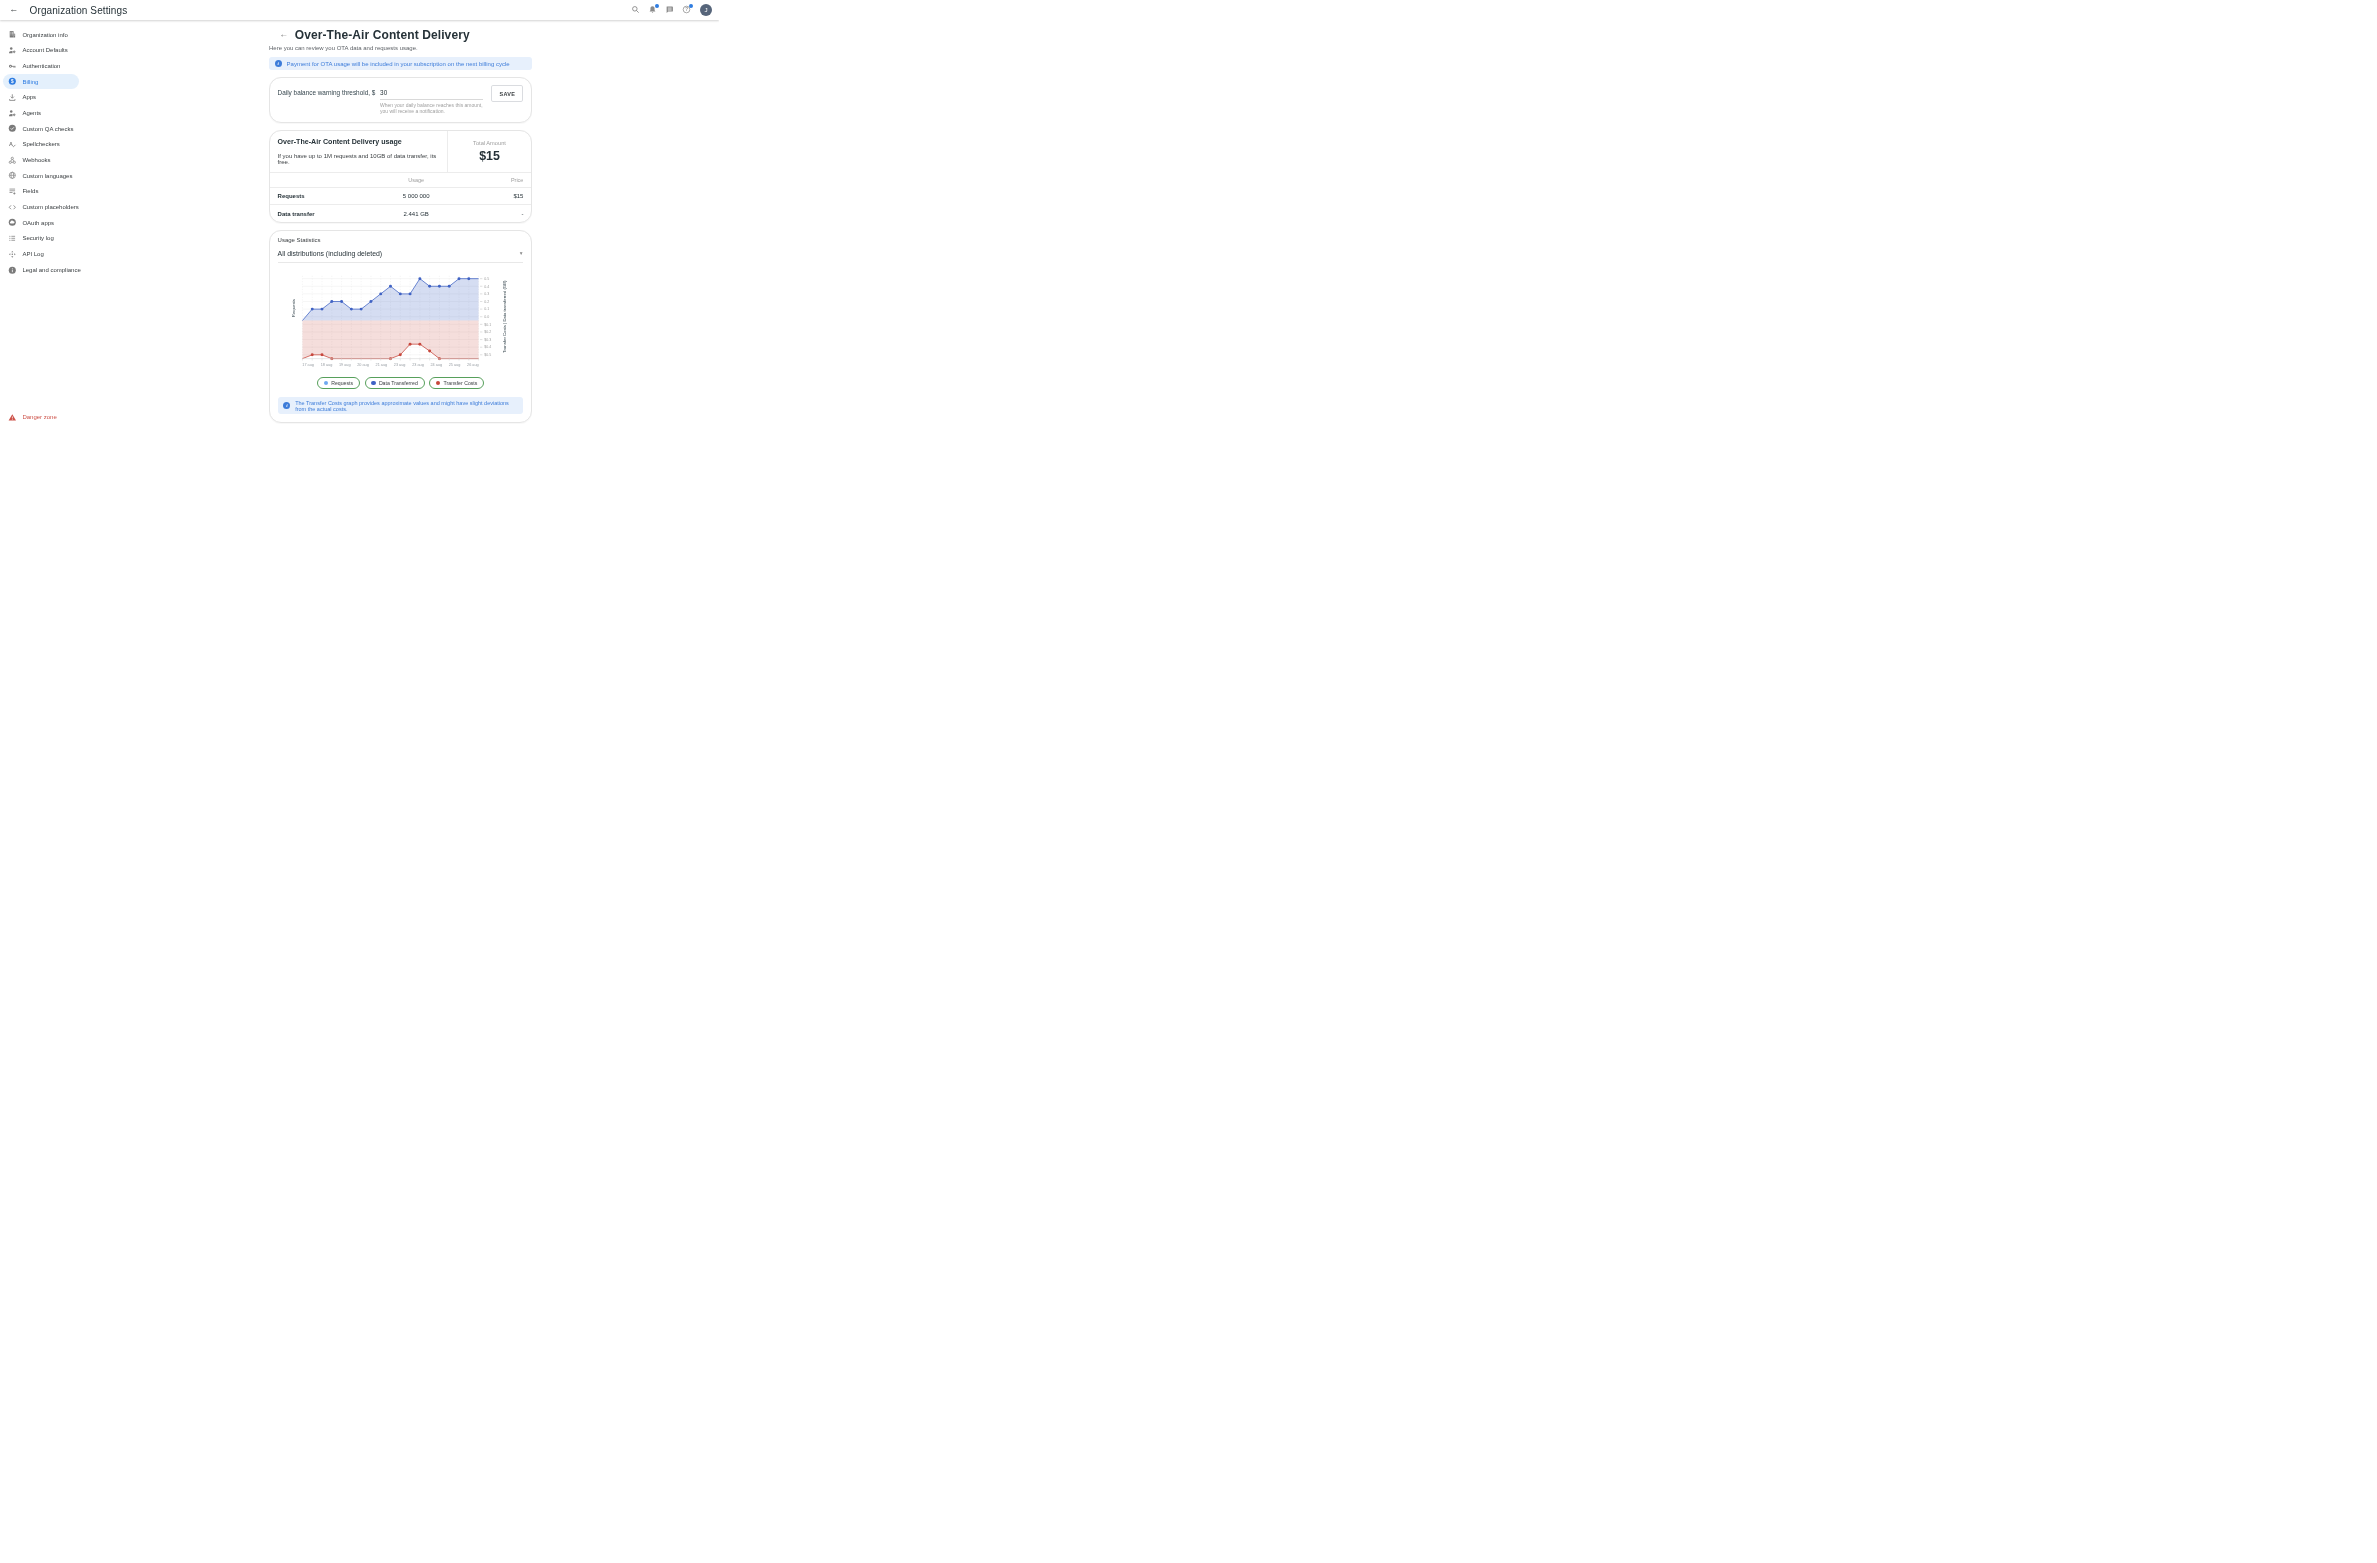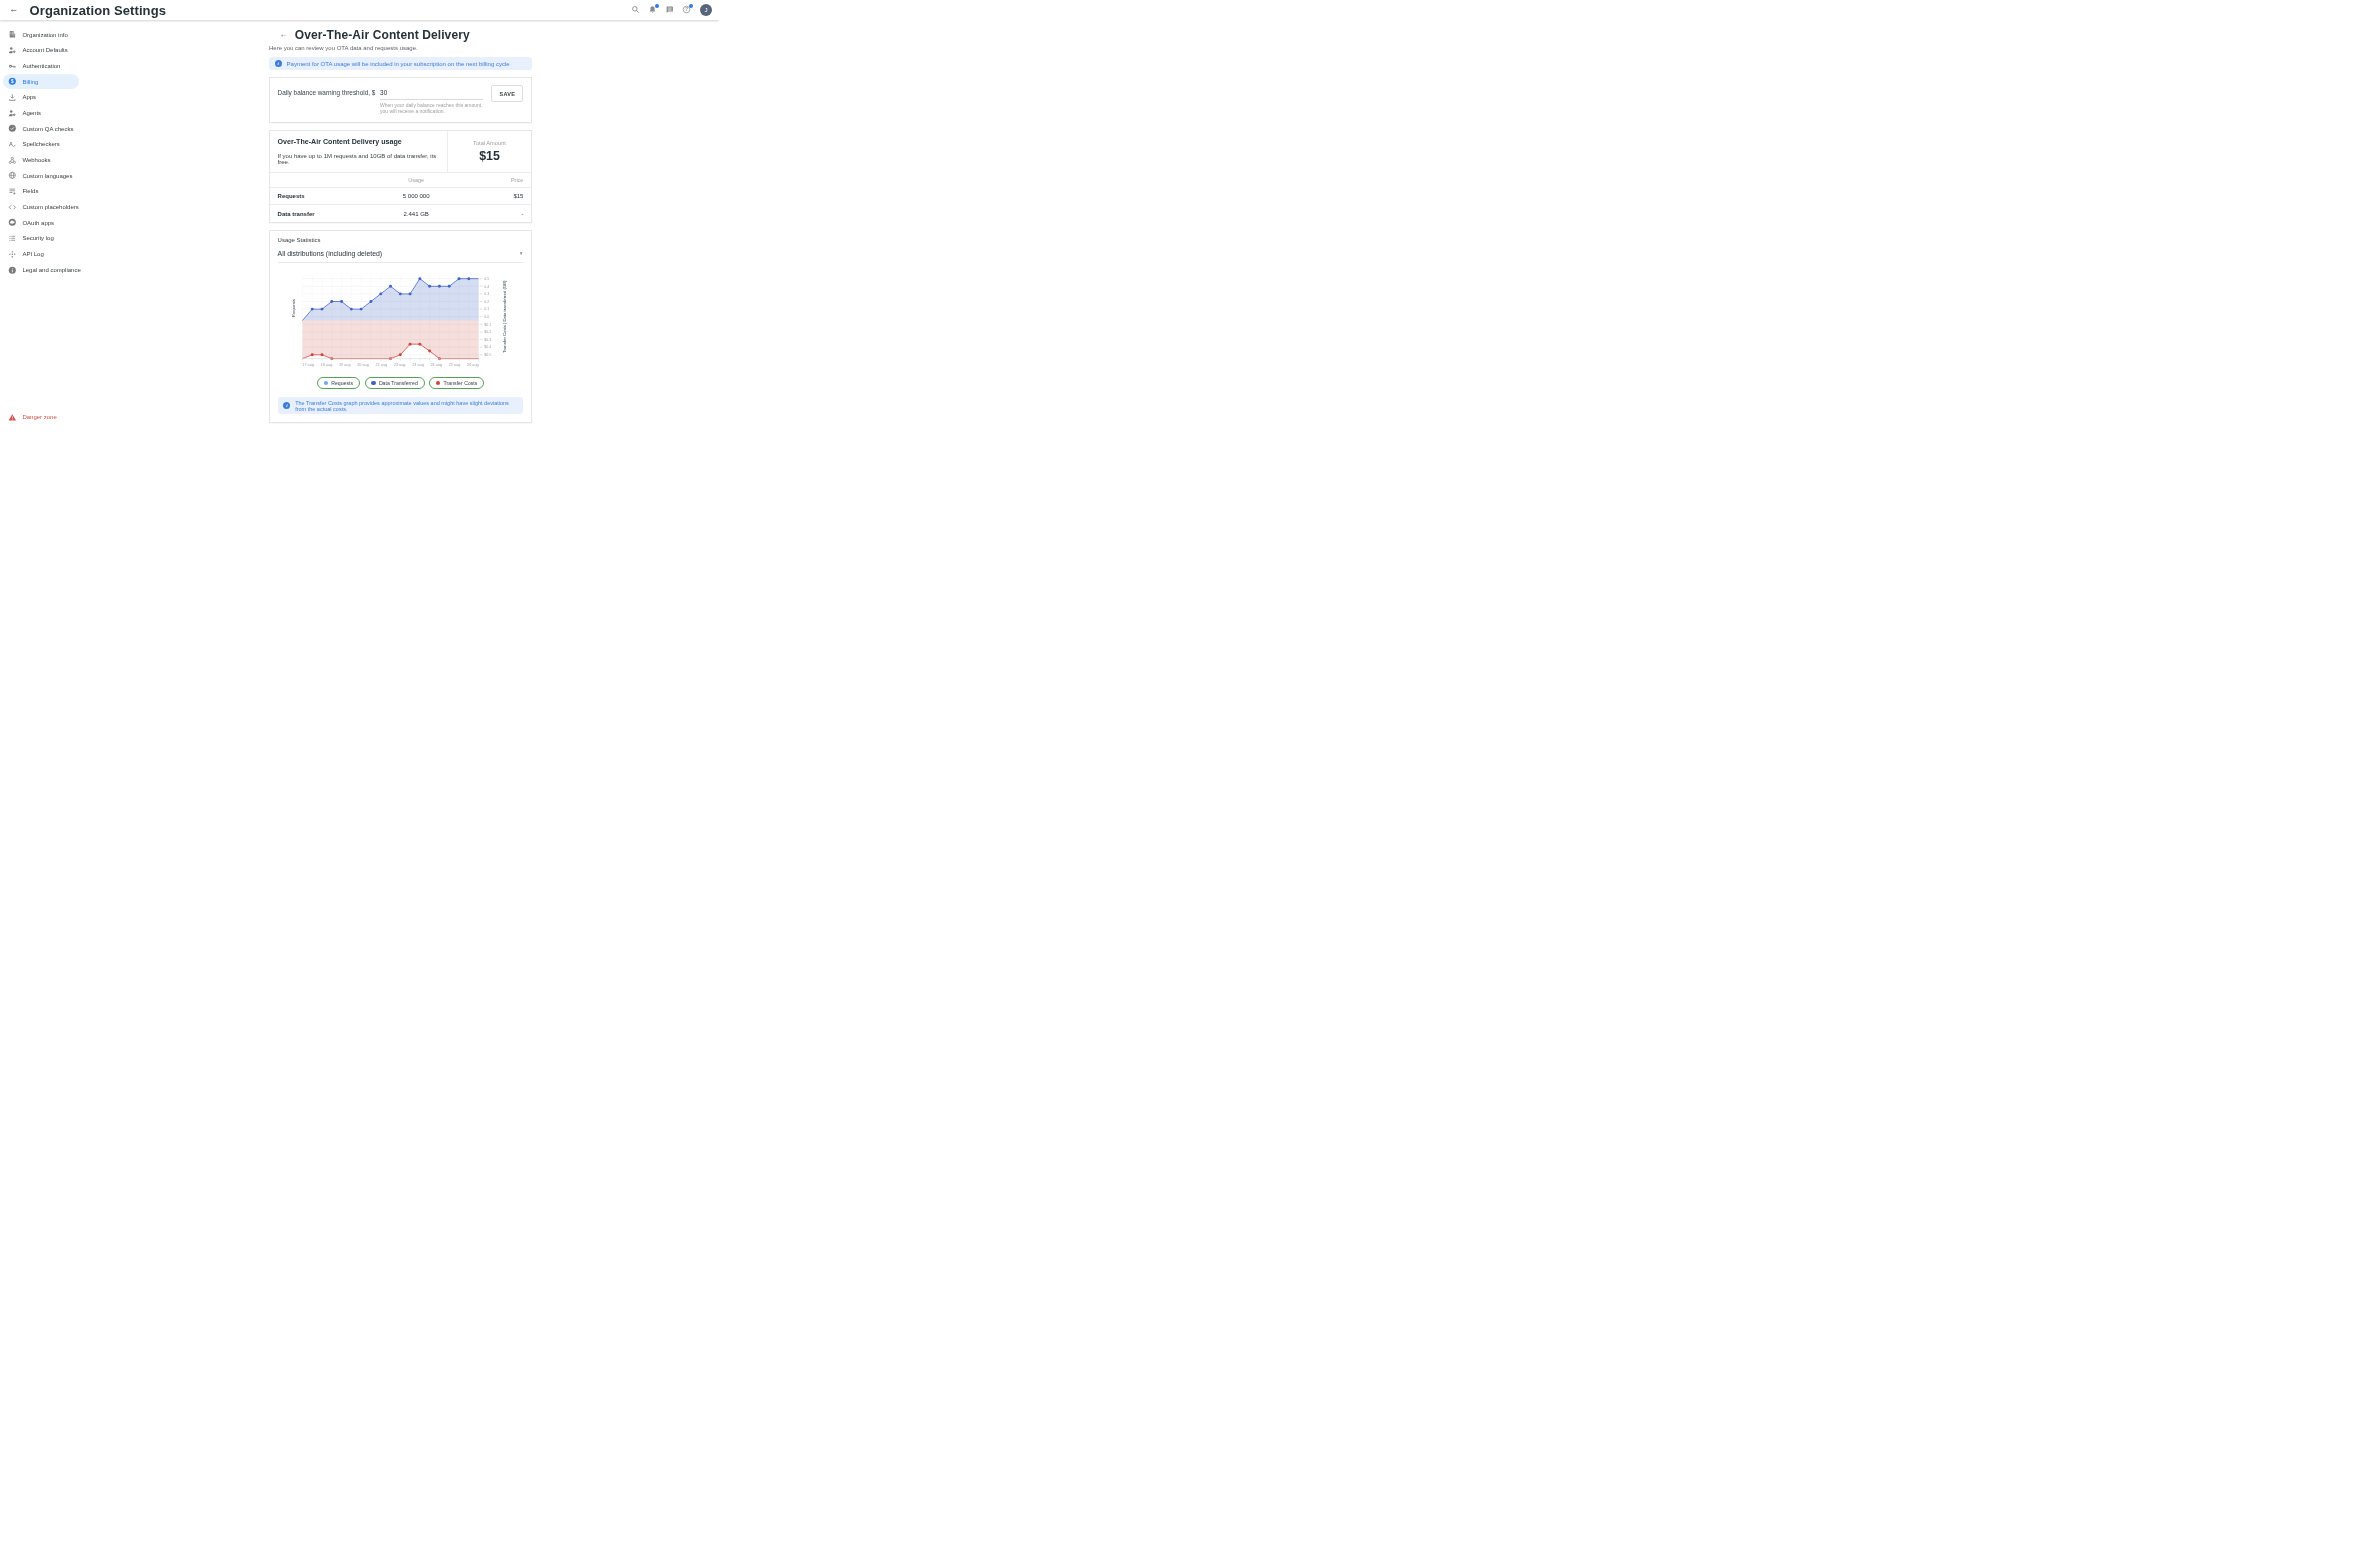--- a/index.html
+++ b/index.html
@@ -5,21 +5,21 @@
   * { margin:0; padding:0; box-sizing:border-box; }
   html,body { background:#ffffff; font-family:"Liberation Sans", sans-serif; color:#3c4043; }
   body { width:719px; min-height:391px; }
 
   
   .appbar { height:20px; background:#fff; display:flex; align-items:center; padding:0 6.7px;
             box-shadow:0 0.5px 1.9px rgba(0,0,0,.18); position:relative; z-index:5; }
   .icon-btn { width:14.3px; height:14.3px; border:none; background:transparent; display:flex;
               align-items:center; justify-content:center; cursor:pointer; border-radius:50%; position:relative; }
   .back-glyph { font-size:9px; color:#3c4043; line-height:1; }
-  .appbar-title { font-size:13px; font-weight:700; color:#263238; margin-left:8.6px; letter-spacing:0.1px; }
+  .appbar-title { font-size:10px; font-weight:400; color:#263238; margin-left:8.6px; letter-spacing:0.1px; }
   .appbar-right { margin-left:auto; display:flex; align-items:center; gap:2.9px; }
   .badge-dot { position:absolute; top:1.4px; right:1px; width:3.8px; height:3.8px; border-radius:50%; background:#2f7de1; }
   .avatar { width:12.4px; height:12.4px; border-radius:50%; background:#56657a; color:#fff; font-size:6.2px;
             display:flex; align-items:center; justify-content:center; margin-left:2.9px; cursor:pointer; }
 
   
   .shell { display:flex; width:100%; }
   .sidebar { width:82px; min-height:371px; padding-top:6.7px; display:flex; flex-direction:column; flex-shrink:0; }
   .nav-item { display:flex; align-items:center; gap:5.2px; height:15.7px; padding:0 4.8px; margin:0 2.9px;
               border-radius:8px; cursor:pointer; }
@@ -39,21 +39,21 @@
   .page-title { font-size:12px; font-weight:700; color:#263238; letter-spacing:0.1px; }
   .page-sub { font-size:6px; color:#5f6368; margin-top:3.8px; }
 
   .banner { background:#e7f0fc; border-radius:2.9px; display:flex; align-items:center; gap:4.8px;
             padding:2.9px 5.7px; margin-top:5.7px; }
   .banner .btxt { font-size:6px; color:#3d7cd9; }
   .info-ic { width:7.1px; height:7.1px; border-radius:50%; background:#3d7cd9; color:#fff; font-size:4.8px;
              font-weight:700; display:flex; align-items:center; justify-content:center; flex-shrink:0;
              font-family:"Liberation Serif", serif; font-style:italic; }
 
-  .card { background:#fff; border:0.5px solid #e5e5e5; border-radius:0; margin-top:6.7px;
+  .card { background:#fff; border:0.5px solid #e5e5e5; border-radius:12px; margin-top:6.7px;
           box-shadow:0 0.5px 1px rgba(0,0,0,.03); }
 
   
   .card-threshold { display:flex; align-items:flex-start; padding:6.7px 7.6px 7.6px; }
   .th-label { font-size:6.4px; color:#37474f; padding-top:4.3px; white-space:nowrap; }
   .th-input-wrap { flex:1; margin:0 8.6px 0 4.8px; }
   .th-input { width:100%; border:none; border-bottom:0.5px solid #d9d9d9; font-size:6.4px; color:#263238;
               padding:4.3px 0 3.3px; outline:none; background:transparent; font-family:inherit; }
   .th-helper { font-size:5px; color:#9e9e9e; margin-top:2.4px; }
   .save-btn { border:0.5px solid #dadce0; background:#fff; border-radius:1.9px; color:#3c4043; font-size:5.5px;

